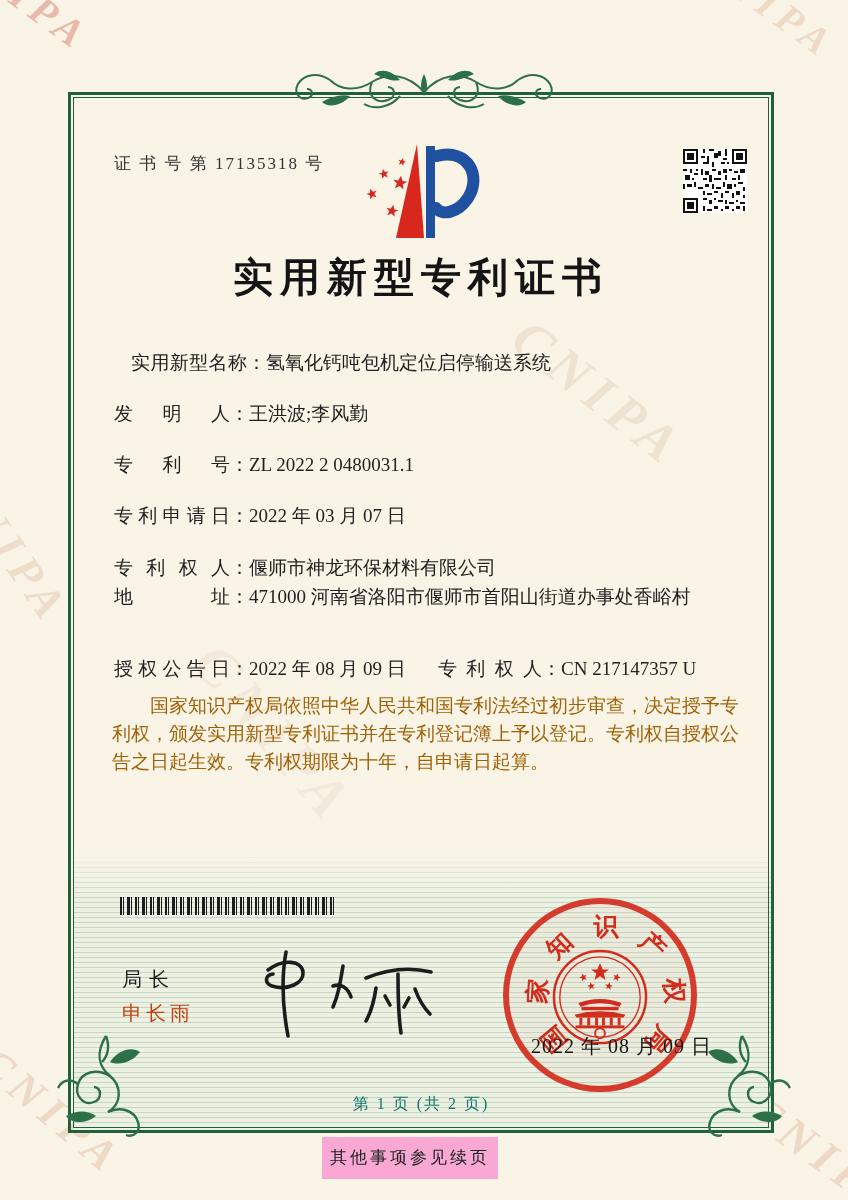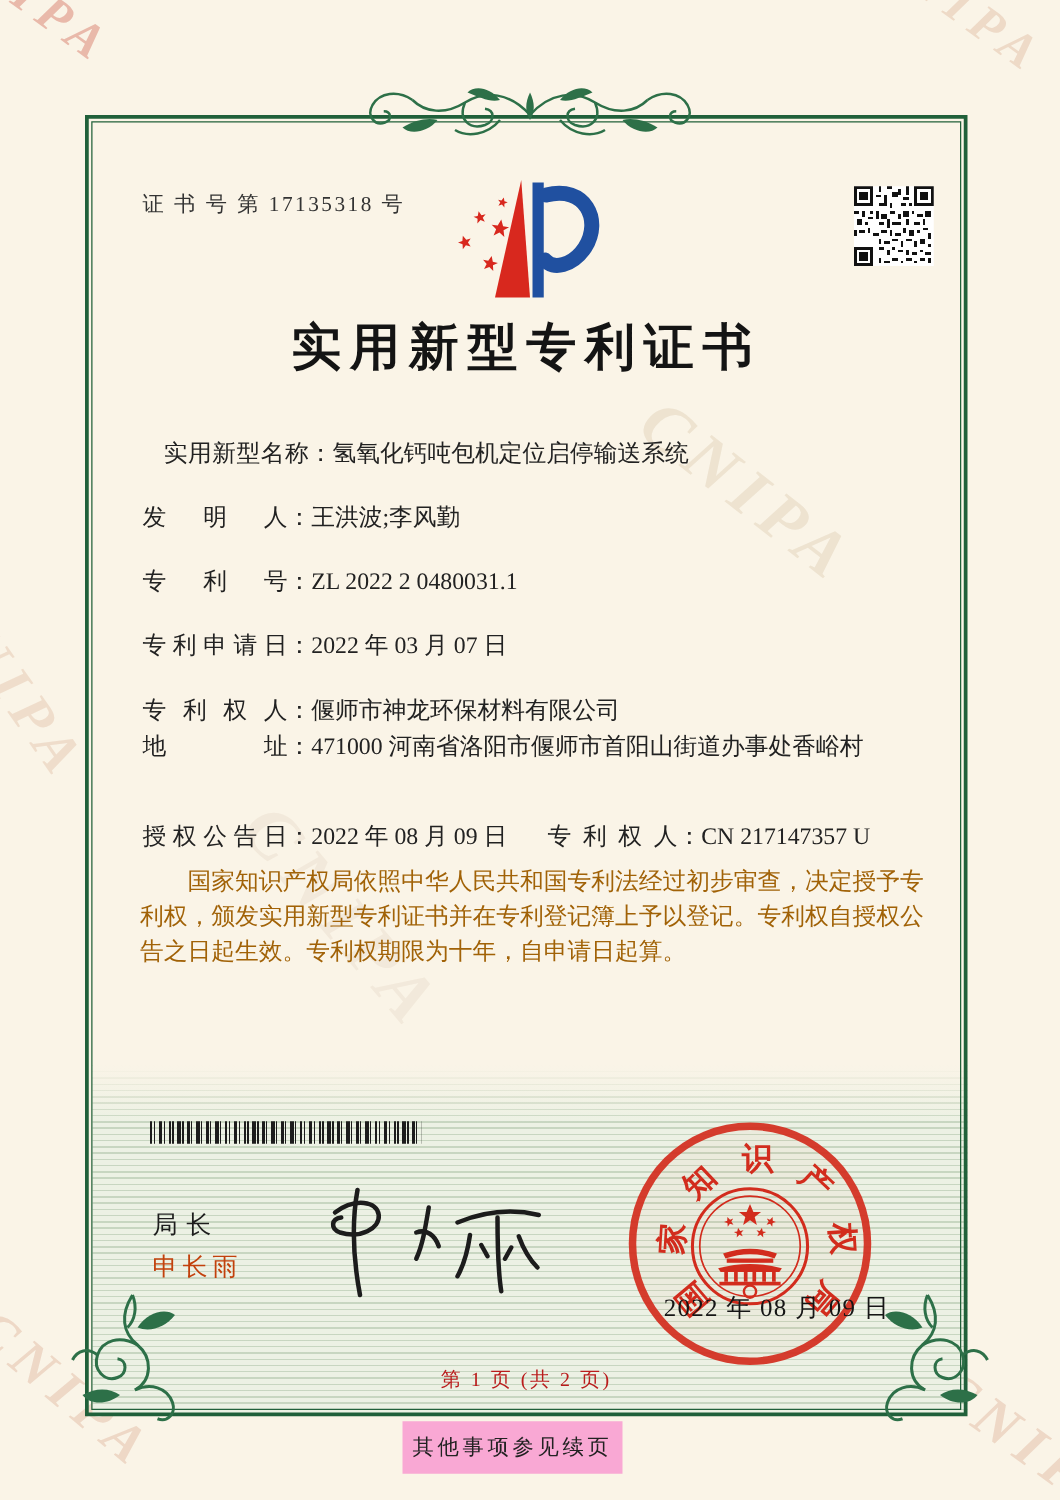--- a/index.html
+++ b/index.html
@@ -57,21 +57,21 @@
         font-size:25px;font-weight:bold;color:#d22c1d;font-family:"Liberation Serif",serif;}
   .sc0{transform:rotate(-130deg) translateY(-72px);}
   .sc1{transform:rotate(-86.6deg) translateY(-72px);}
   .sc2{transform:rotate(-43.3deg) translateY(-72px);}
   .sc3{transform:rotate(0deg) translateY(-72px);}
   .sc4{transform:rotate(43.3deg) translateY(-72px);}
   .sc5{transform:rotate(86.6deg) translateY(-72px);}
   .sc6{transform:rotate(130deg) translateY(-72px);}
   .sealdate{left:531px;top:1033px;font-size:20px;color:#151515;letter-spacing:1px;z-index:3;}
   
-  .pageno{left:68px;top:1094px;width:706px;text-align:center;font-size:16px;letter-spacing:2px;color:#b91c1c;}
+  .pageno{left:68px;top:1094px;width:706px;text-align:center;font-size:16px;letter-spacing:2px;color:#0f766e;}
   .contstrip{left:322px;top:1137px;width:176px;height:42px;background:#f9a8d4;
              text-align:center;line-height:42px;font-size:17px;letter-spacing:3px;color:#222;}
 </style>
 </head>
 <body>
 
 <span class="wm wm1">CNIPA</span>
 <span class="wm wm2">CNIPA</span>
 <span class="wm wm3">CNIPA</span>
 <span class="wm wm4">CNIPA</span>

